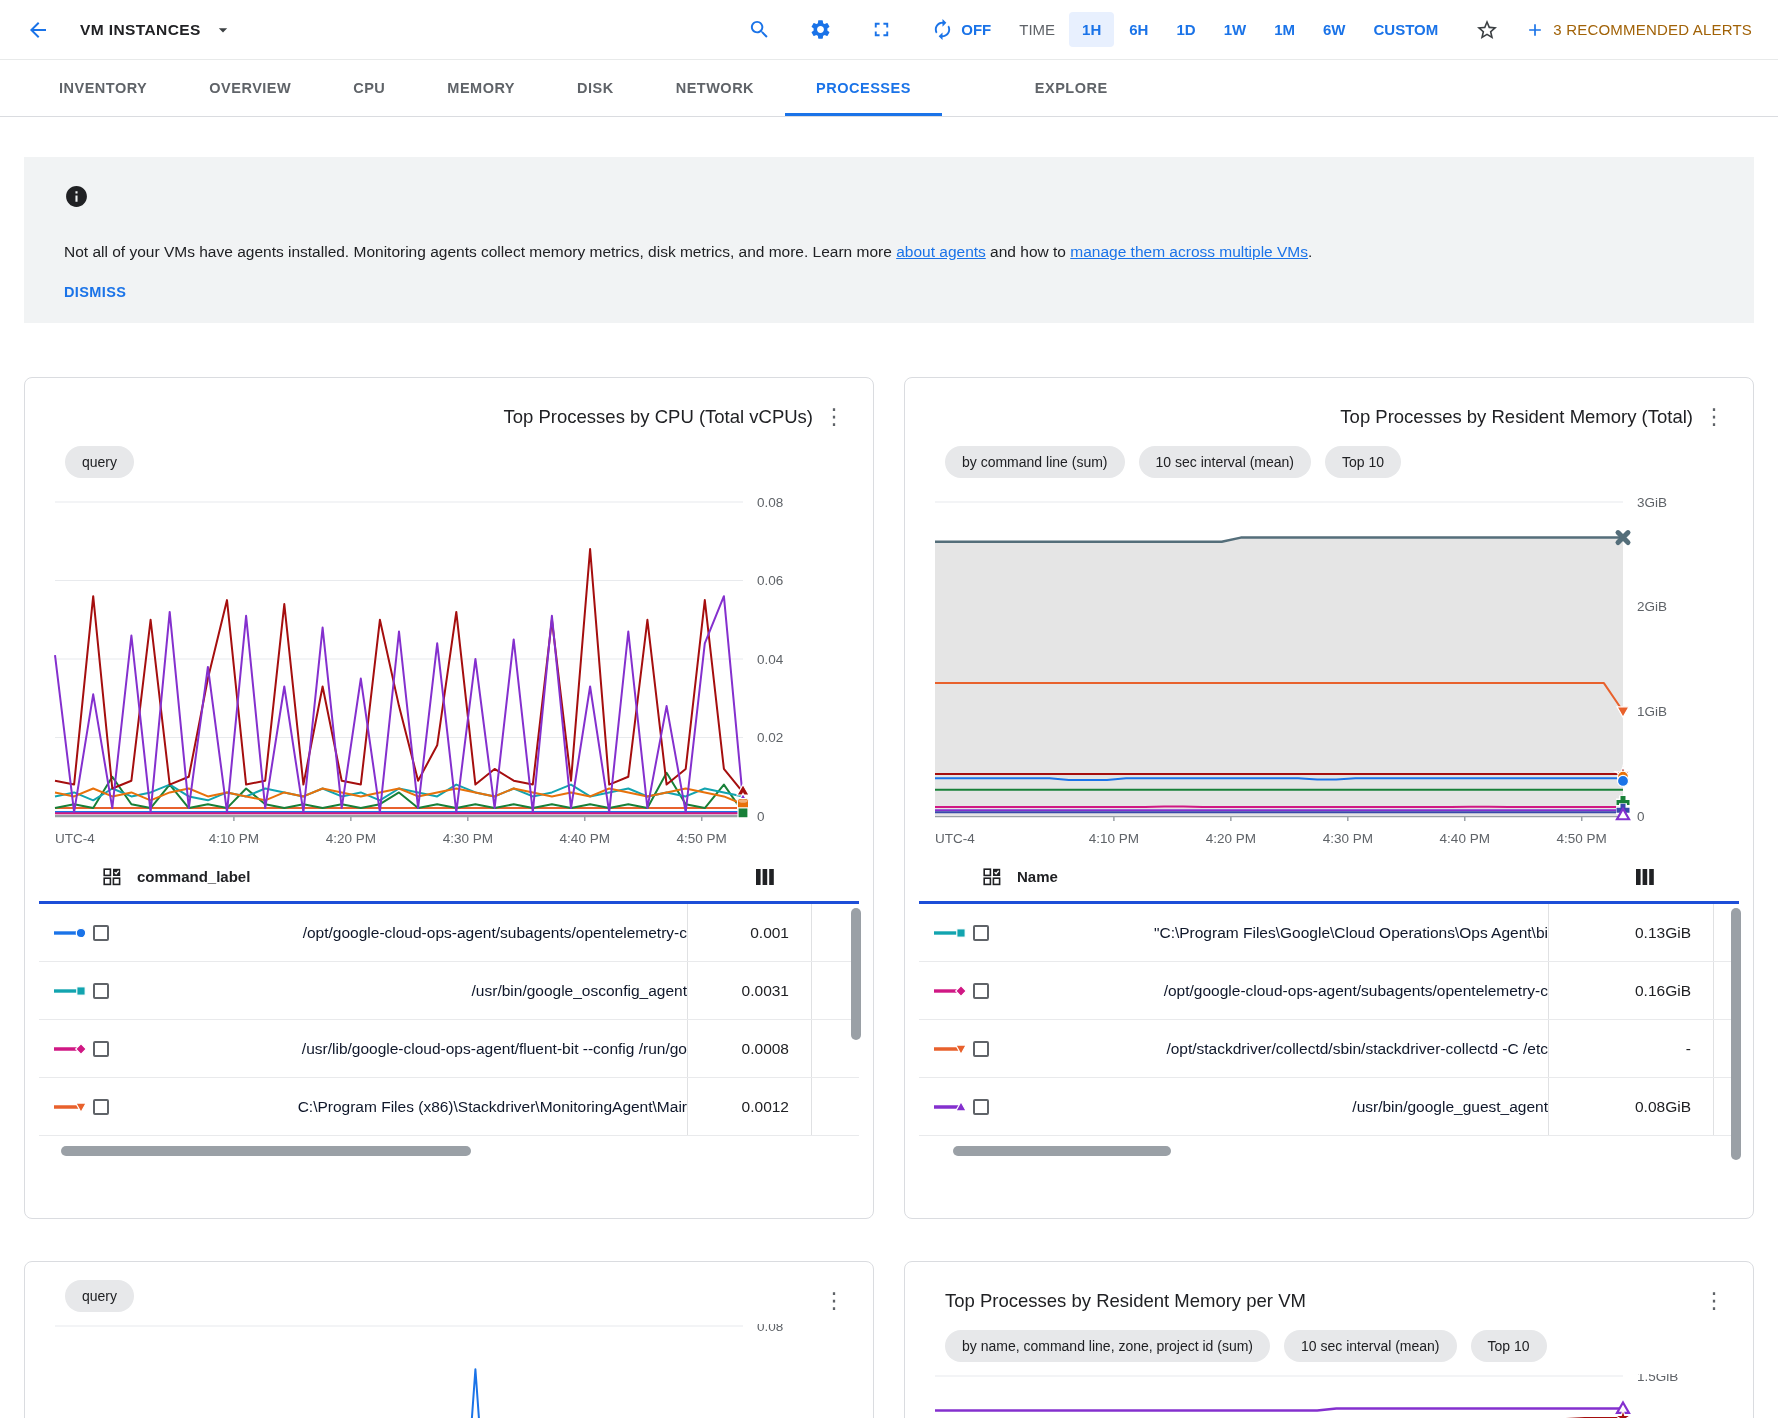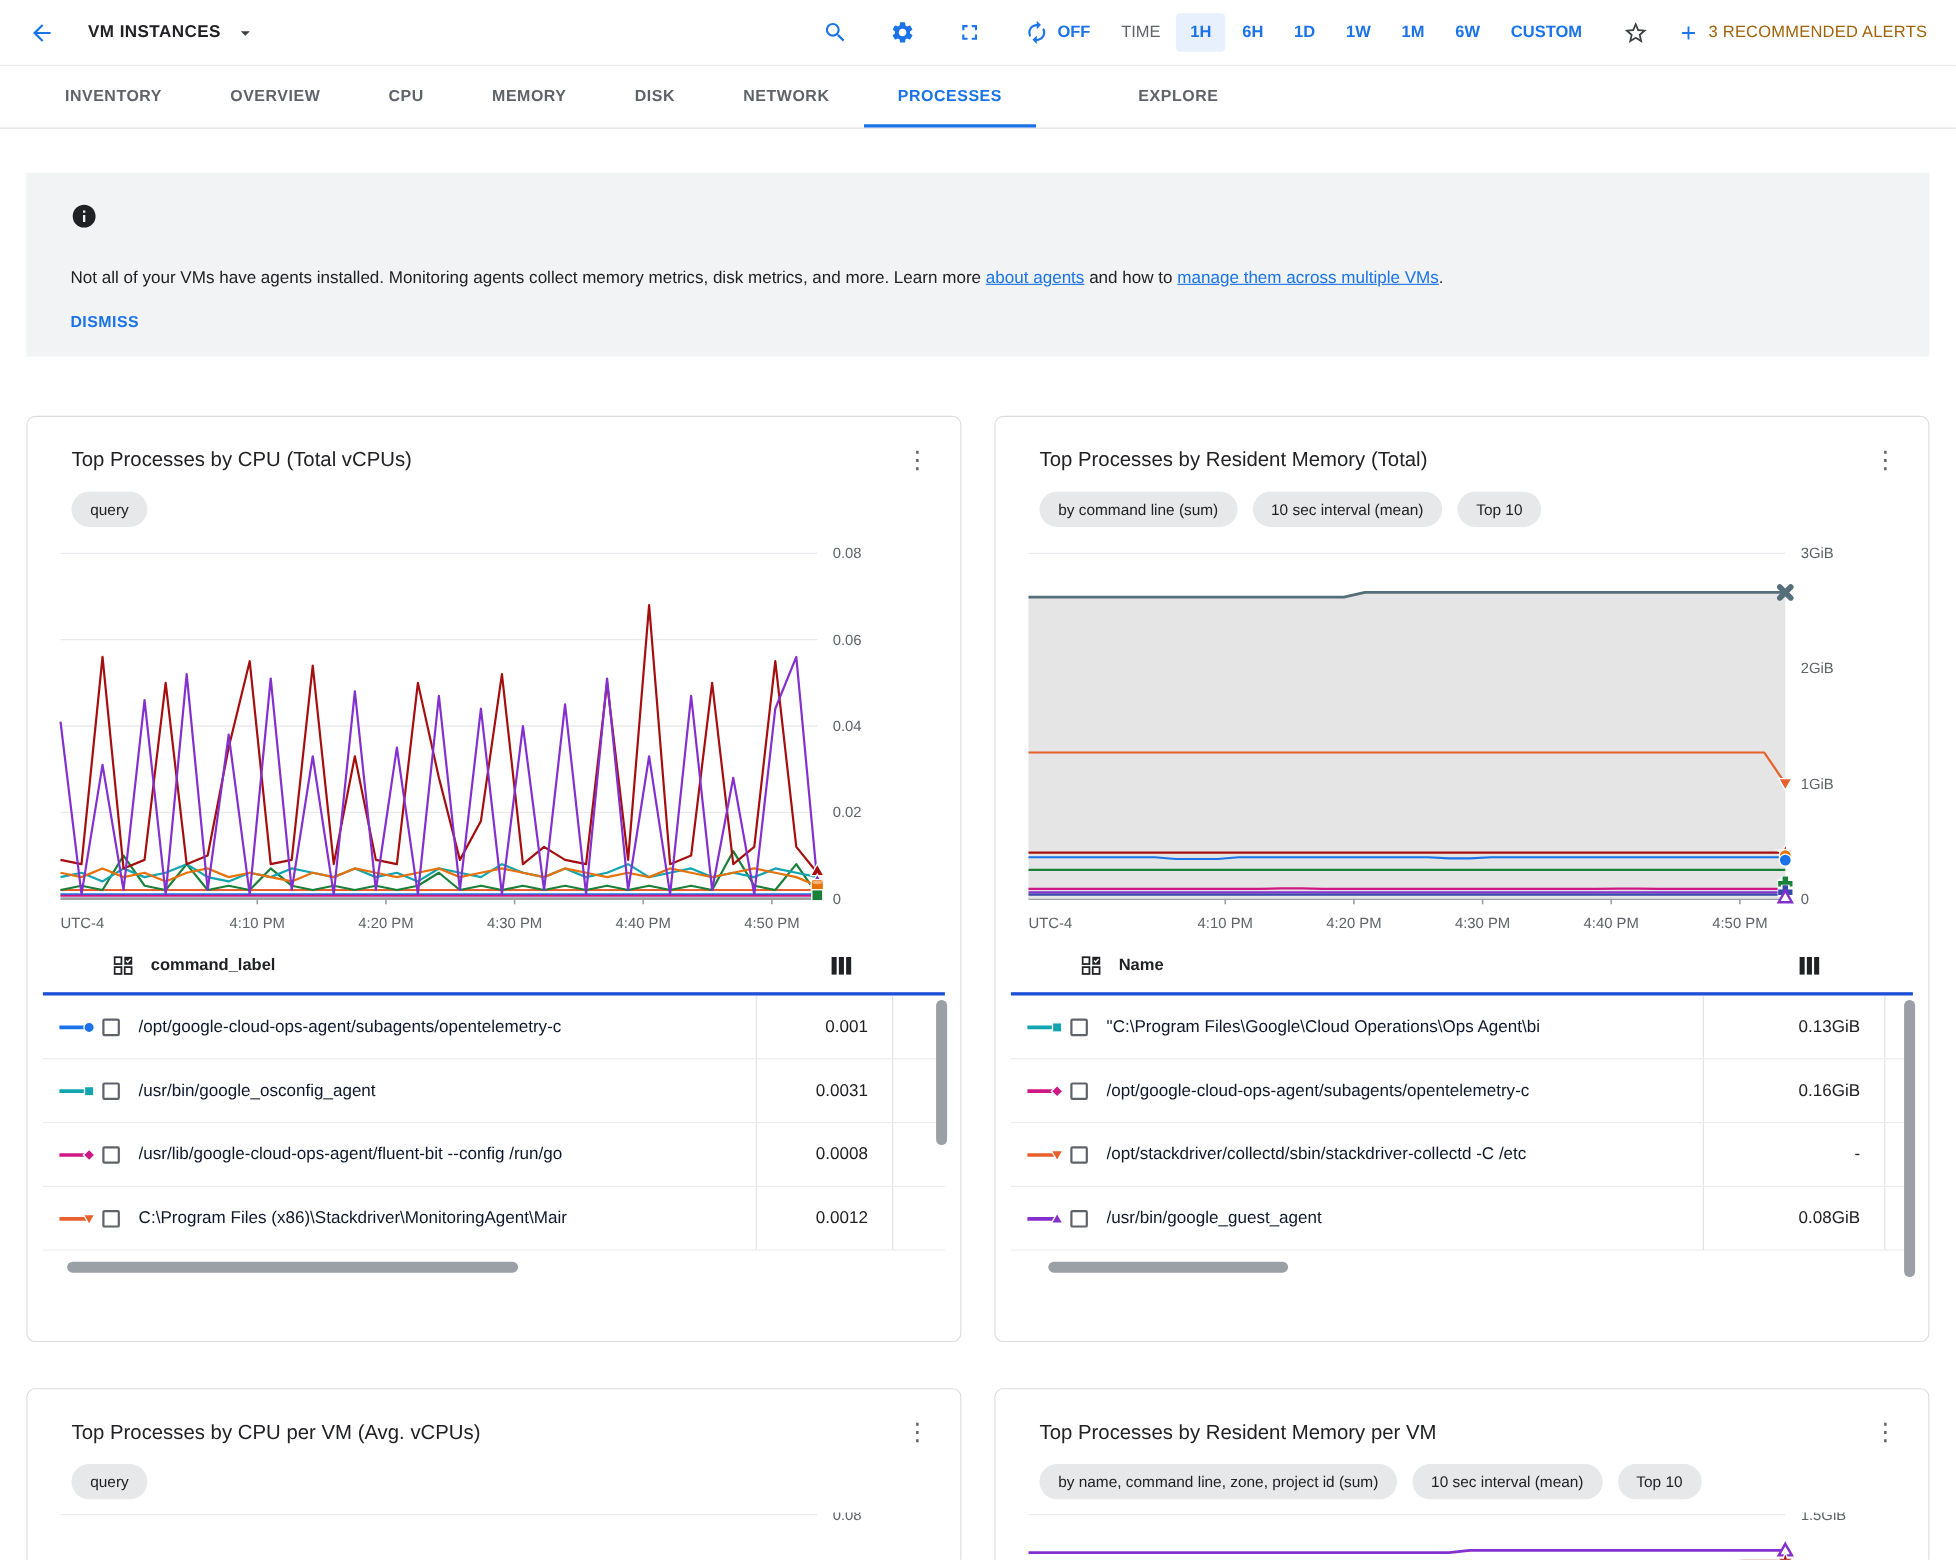--- a/index.html
+++ b/index.html
@@ -36,21 +36,21 @@
   
   .banner { margin:40px 24px 0; background:#f1f3f4; padding:27px 40px 22px; display:flex; gap:27px;flex-direction:column; }
   .banner-text { font-size:15.5px; line-height:23px; color:#202124; }
   .banner-text a { color:#1a73e8; text-decoration:underline; cursor:pointer; }
   .dismiss { display:inline-block; margin-top:21px; color:#1a73e8; font-weight:700;
     font-size:14.5px; letter-spacing:.4px; cursor:pointer; }
 
   
   .cards { display:grid; grid-template-columns:1fr 1fr; column-gap:30px; row-gap:42px; margin:54px 24px 0; }
   .card { position:relative; border:1px solid #dadce0; border-radius:8px; background:#fff; overflow:hidden; }
-  .card.r1 { height:842px; }
+  .card.r1 { height:842px;text-align:right; }
   .card.r2 { height:470px; }
   .card-title { font-size:18.5px; font-weight:400; color:#202124; margin:28px 60px 0 40px; }
   .chips { display:flex; gap:14px; margin:18px 40px 0; }
   .chip { background:#e7e8ea; border-radius:17px; padding:8px 17px; font-size:14px; color:#202124; white-space:nowrap; }
   .kebab { position:absolute; top:26px; right:20px; font-size:22px; color:#5f6368; line-height:1;
     cursor:pointer; padding:2px 8px; }
   .chart { margin:12px 0 0 26px; display:block; }
 
   
   .ptable { margin:0 14px 0; position:relative; }
@@ -391,21 +391,20 @@
       <div class="hscroll">
           <div class="hthumb"></div>
         </div>
       <div class="vscroll">
           <div class="vthumb"></div>
         </div>
     </div>
   </div>
 
   <div class="card r2">
-    <div class="card-title">Top Processes by CPU per VM (Avg. vCPUs)</div>
     <span class="kebab">⋮</span>
     <div class="chips">
       <span class="chip">query</span>
     </div>
     <svg class="chart" width="760" height="96">
         <line x1="4" y1="2" x2="692" y2="2" stroke="#e8eaed" stroke-width="1.2"></line>
         <text x="706" y="6.5" fill="#5f6368" font-size="13.5">0.08</text>
         <polyline points="4.0,312.1 23.1,312.1 42.2,312.1 61.3,312.1 80.4,312.1 99.6,312.1 118.7,312.1 137.8,312.1 156.9,312.1 176.0,312.1 195.1,312.1 214.2,312.1 233.3,312.1 252.4,312.1 271.6,312.1 290.7,312.1 309.8,312.1 328.9,312.1 348.0,312.1 367.1,312.1 386.2,312.1 405.3,312.1 424.4,45.2 443.6,312.1 462.7,312.1 481.8,312.1 500.9,312.1 520.0,312.1 539.1,312.1 558.2,312.1 577.3,312.1 596.4,312.1 615.6,312.1 634.7,312.1 653.8,312.1 672.9,312.1 692.0,312.1" fill="none" stroke="#1a73e8" stroke-width="2" stroke-linejoin="round"></polyline>
       </svg>
   </div>

